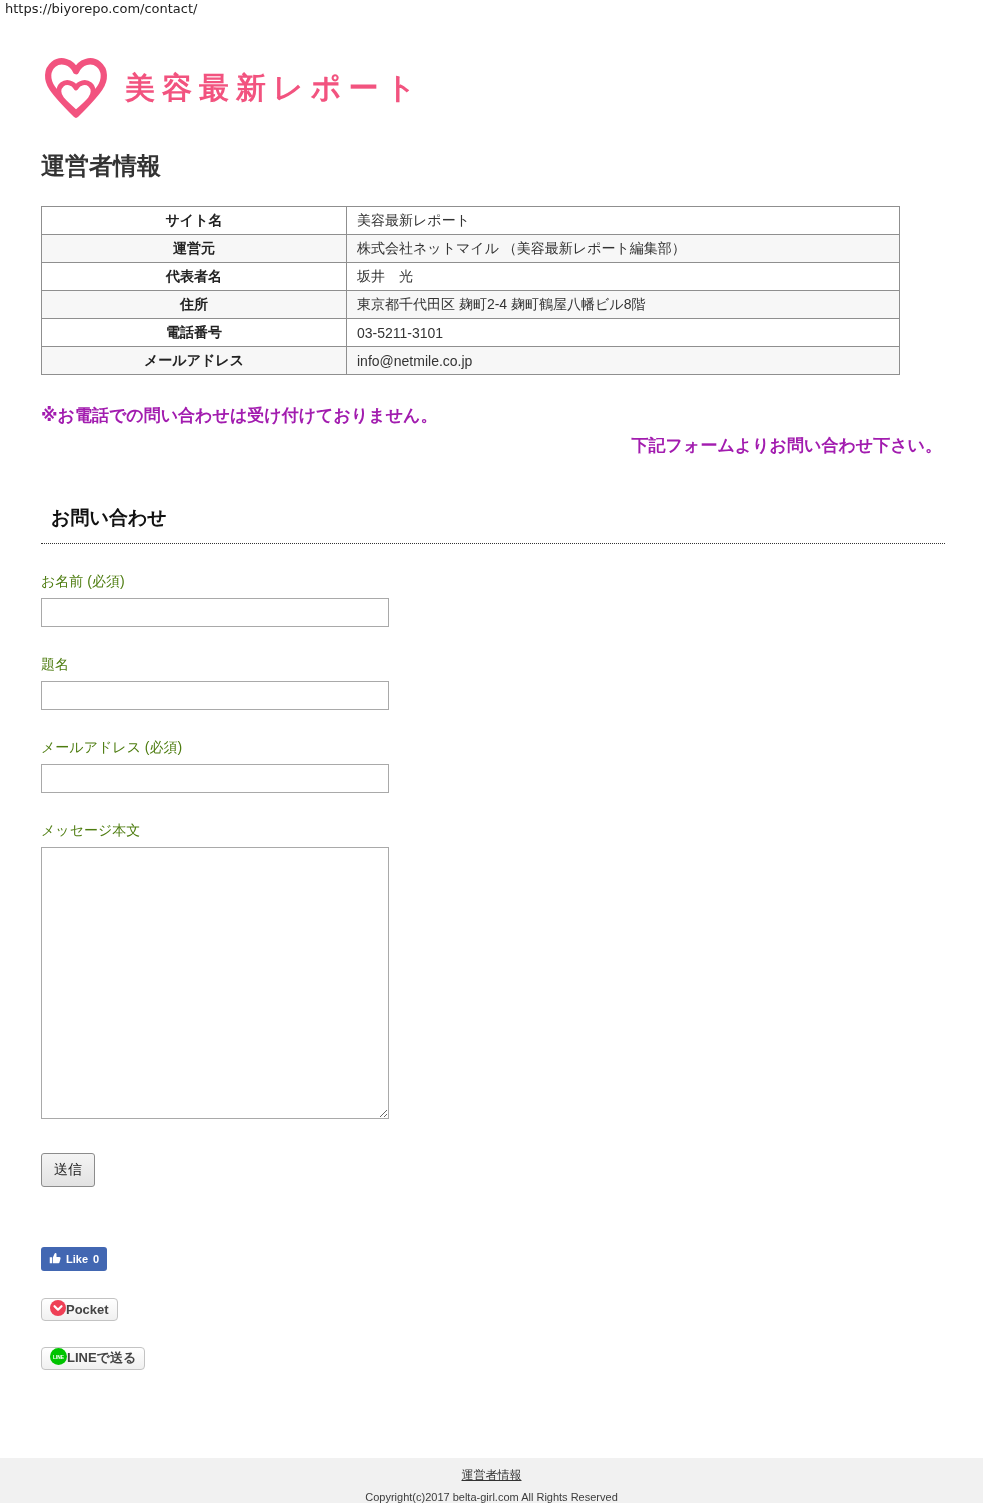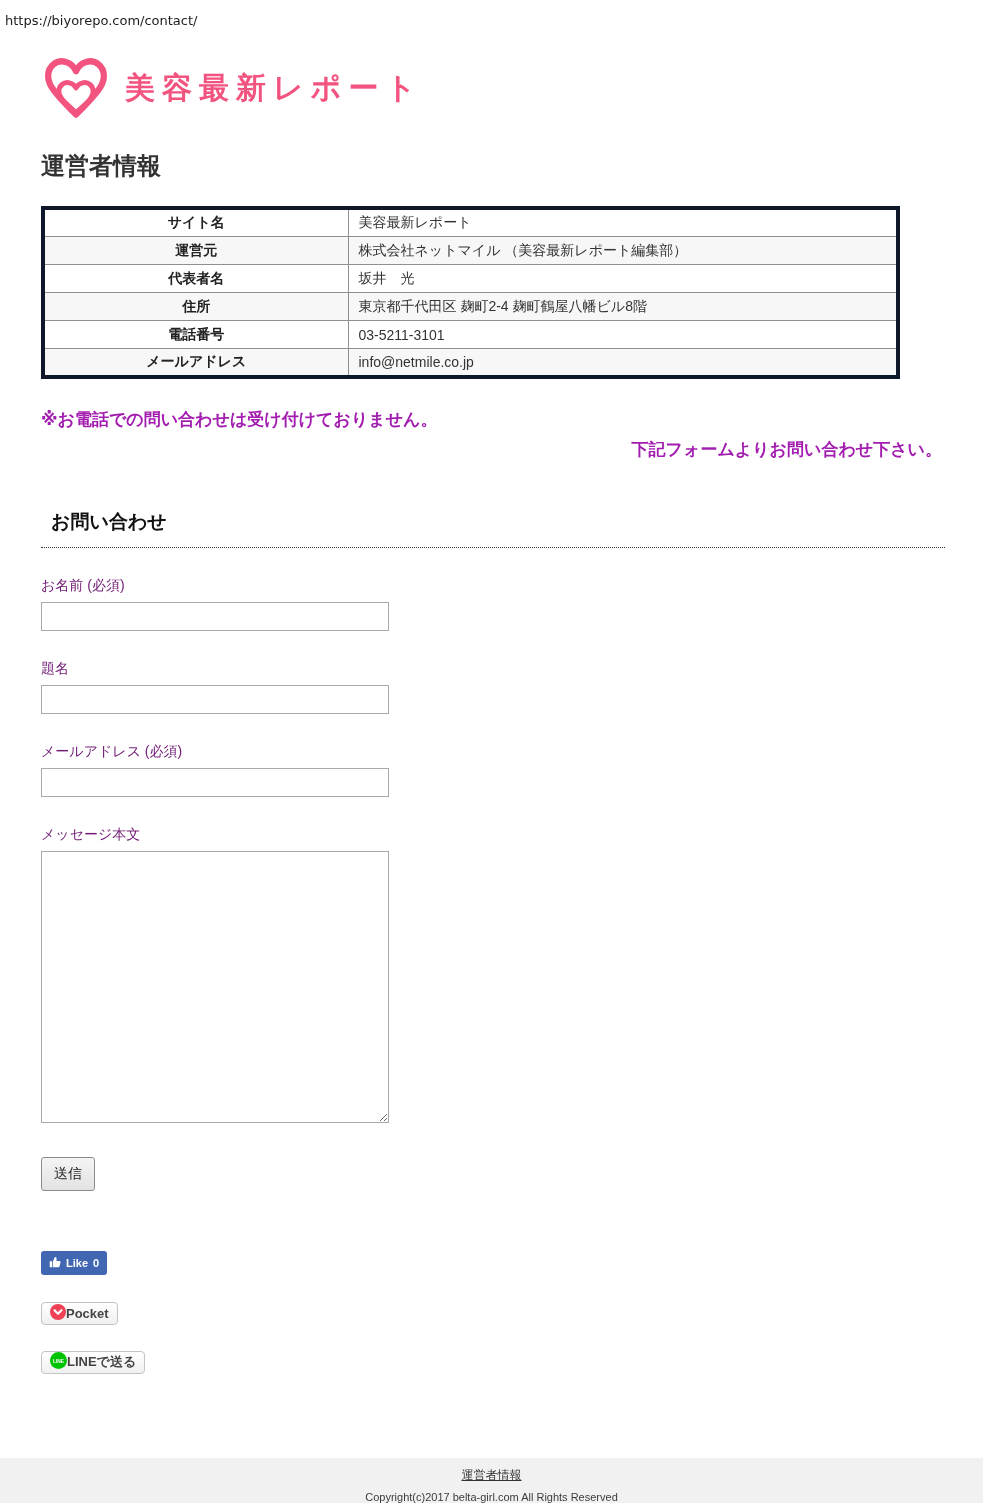--- a/index.html
+++ b/index.html
@@ -6,21 +6,21 @@
   html, body { margin:0; padding:0; }
   body {
     width: 983px; height: 1503px;
     position: relative;
     background: #ffffff;
     font-family: "Liberation Sans", "DejaVu Sans", sans-serif;
     color: #333;
     overflow: hidden;
   }
   .url-label {
-    position: absolute; top: 13px; left: 5px;
+    position: absolute; top: 1px; left: 5px;
     font-size: 13px; color: #1c1c1c;
     font-family: "DejaVu Sans", sans-serif;
   }
   .content { padding: 0 41px; }
 
   
   .site-header { display: flex; align-items: center; gap: 14px; padding-top: 52px; }
   .logo-icon svg { display: block; }
   .logo-text {
     font-size: 30px; font-weight: bold; letter-spacing: 7px;
@@ -32,21 +32,21 @@
   .breadcrumb a { color: #cccccc; text-decoration: none; cursor: pointer; }
   .breadcrumb .sep { margin-left: 4px; }
 
   
   .page-title { margin: 26px 0 0 0; font-size: 24px; font-weight: bold; color: #333; }
 
   
   table.info-table {
     margin-top: 24px; width: 859px;
     border-collapse: collapse; font-size: 14px;
-    border: 4px solid #0f172a;
+    border: 1px solid #0f172a;
   }
   table.info-table th, table.info-table td {
     border: 1px solid #8f8f8f; height: 28px; padding: 4px 10px;
   }
   table.info-table th {
     width: 305px; text-align: center; font-weight: bold; color: #222;
   }
   table.info-table td { text-align: left; color: #333; }
   table.info-table tr:nth-child(even) { background: #f7f7f7; }
 
@@ -56,21 +56,21 @@
 
   
   .contact-heading-wrap {
     margin-top: 44px; width: 904px;
     border-bottom: 1px dotted #333; padding-bottom: 12px;
   }
   .contact-heading { font-size: 19px; font-weight: bold; color: #111; padding-left: 10px; }
 
   
   .form-field { margin-top: 29px; }
-  .form-field label { display: block; font-size: 14px; color: #701a75; margin-bottom: 7px; }
+  .form-field label { display: block; font-size: 14px; color: #4d7c0f; margin-bottom: 7px; }
   .form-field input[type="text"] {
     width: 348px; height: 29px;
     border: 1px solid #a9a9a9; background: #fff;
     font-size: 14px; padding: 2px 6px;
   }
   .form-field textarea {
     width: 348px; height: 272px;
     border: 1px solid #a9a9a9; background: #fff;
     font-size: 14px; padding: 4px 6px;
     resize: both;

